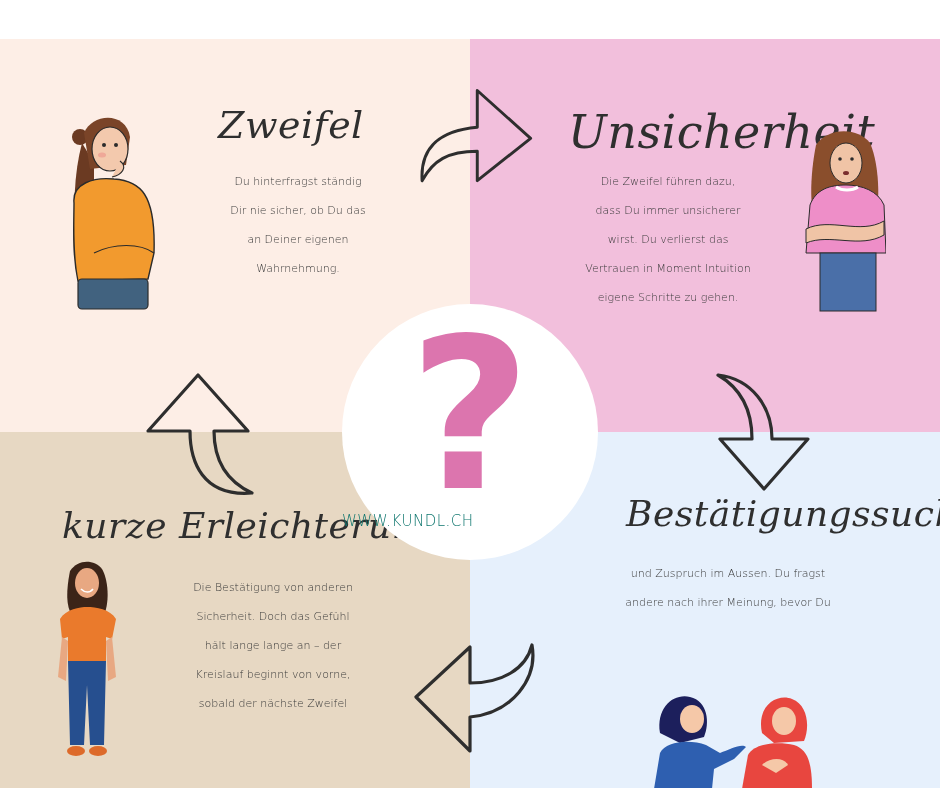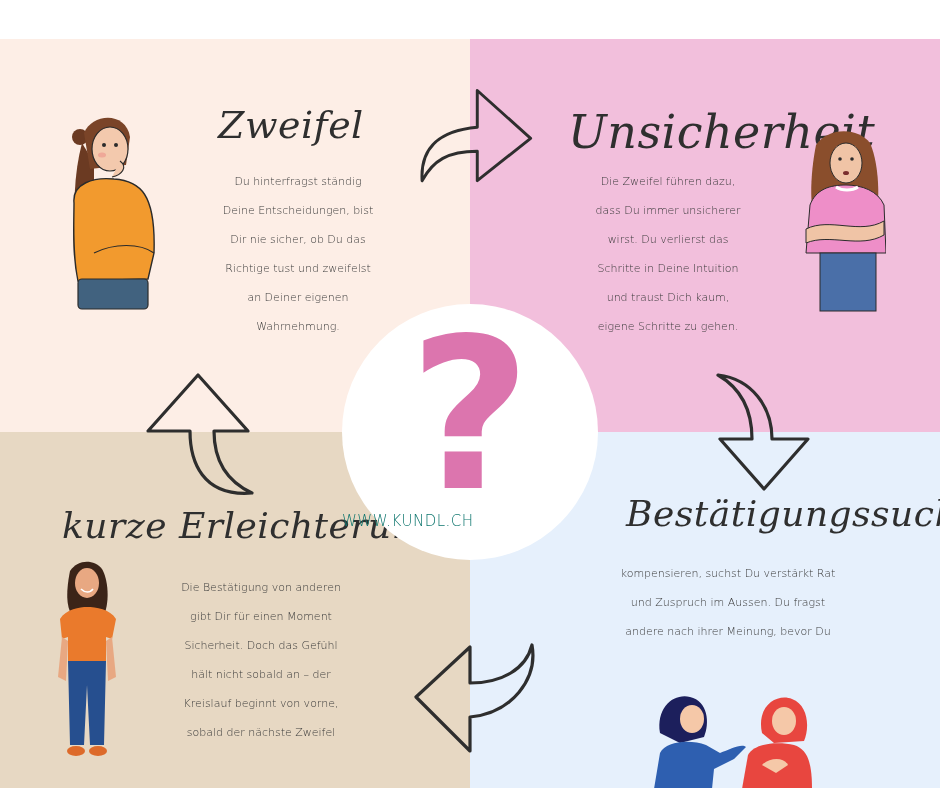--- a/index.html
+++ b/index.html
@@ -36,21 +36,21 @@
   .t-zweifel { left: 218px; top: 64px; font-size: 38px; }
   .b-zweifel { left: 178px; top: 128px; width: 240px; }
 
   .t-unsicher { left: 568px; top: 66px; font-size: 46px; }
   .b-unsicher { left: 528px; top: 128px; width: 280px; }
 
   .t-bestaet { left: 626px; top: 454px; font-size: 36px; }
   .b-bestaet { left: 528px; top: 520px; width: 400px; }
 
   .t-erleicht { left: 62px; top: 466px; font-size: 36px; }
-  .b-erleicht { left: 116px; top: 534px; width: 290px; }
+  .b-erleicht { left: 128px; top: 534px; width: 290px; }
 
   .center-circle {
     position: absolute;
     left: 342px; top: 265px;
     width: 256px; height: 256px;
     border-radius: 50%;
     background: #ffffff;
   }
   .qmark {
     position: absolute;
@@ -85,50 +85,45 @@
 <div class="canvas">
 
   <div class="quad q-tl"></div>
   <div class="quad q-tr"></div>
   <div class="quad q-bl"></div>
   <div class="quad q-br"></div>
 
   <div class="title t-zweifel">Zweifel</div>
   <div class="body-text b-zweifel">
     <span>Du hinterfragst ständig</span>
-    <span>Deine Entscheidungen, bist</span>
     <span>Dir nie sicher, ob Du das</span>
-    <span>Richtige tust und zweifelst</span>
     <span>an Deiner eigenen</span>
     <span>Wahrnehmung.</span>
   </div>
 
   <div class="title t-unsicher">Unsicherheit</div>
   <div class="body-text b-unsicher">
     <span>Die Zweifel führen dazu,</span>
     <span>dass Du immer unsicherer</span>
     <span>wirst. Du verlierst das</span>
-    <span>Schritte in Deine Intuition</span>
-    <span>und traust Dich kaum,</span>
+    <span>Vertrauen in Moment Intuition</span>
     <span>eigene Schritte zu gehen.</span>
   </div>
 
   <div class="title t-bestaet">Bestätigungssuche</div>
   <div class="body-text b-bestaet">
-    <span>kompensieren, suchst Du verstärkt Rat</span>
     <span>und Zuspruch im Aussen. Du fragst</span>
     <span>andere nach ihrer Meinung, bevor Du</span>
   </div>
 
   <div class="title t-erleicht">kurze Erleichterung</div>
   <div class="body-text b-erleicht">
     <span>Die Bestätigung von anderen</span>
-    <span>gibt Dir für einen Moment</span>
     <span>Sicherheit. Doch das Gefühl</span>
-    <span>hält nicht sobald an – der</span>
+    <span>hält lange lange an – der</span>
     <span>Kreislauf beginnt von vorne,</span>
     <span>sobald der nächste Zweifel</span>
   </div>
 
   <div class="center-circle">
     <div class="qmark">?</div>
     <div class="website">WWW.KUNDL.CH</div>
   </div>
 
   <div class="arrow" style="left:408px; top:52px;">

